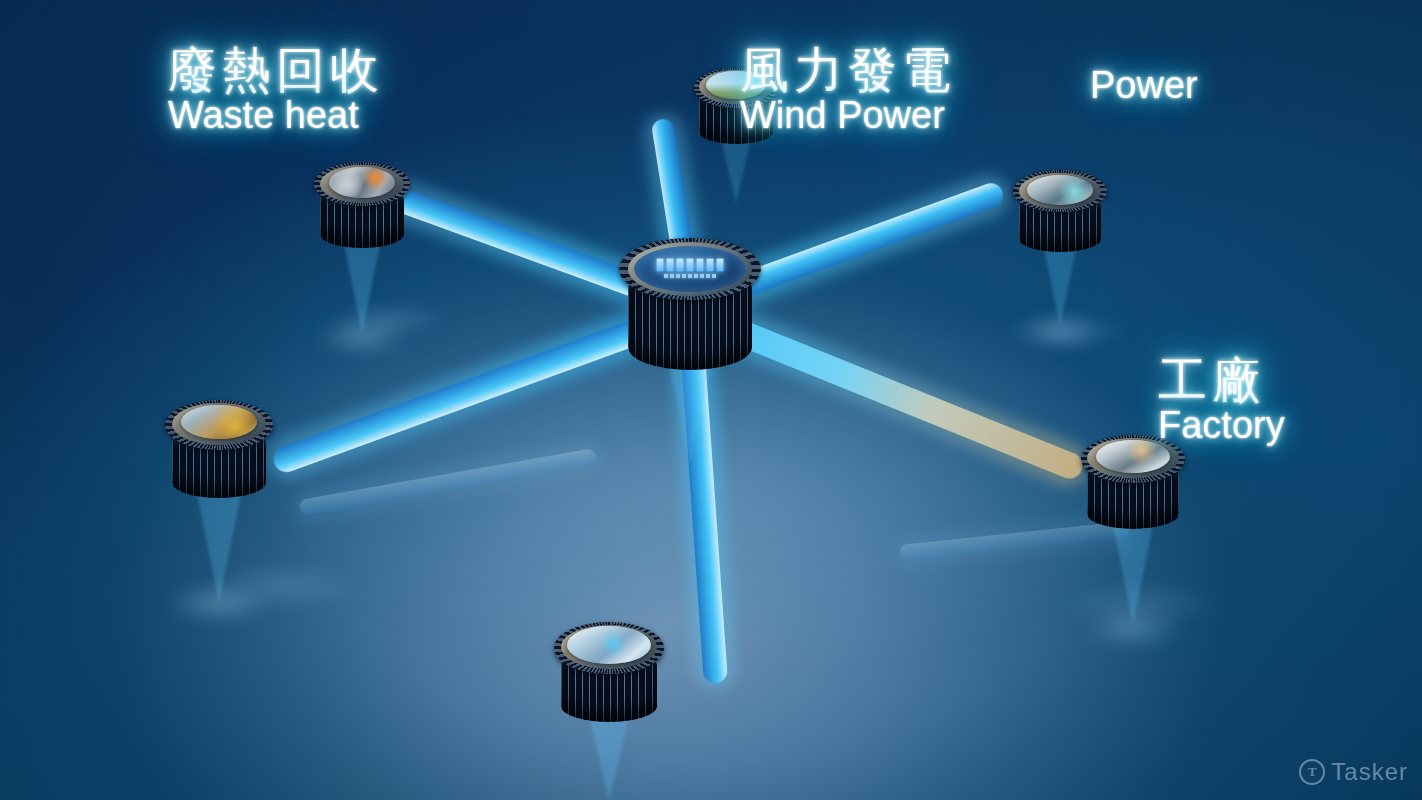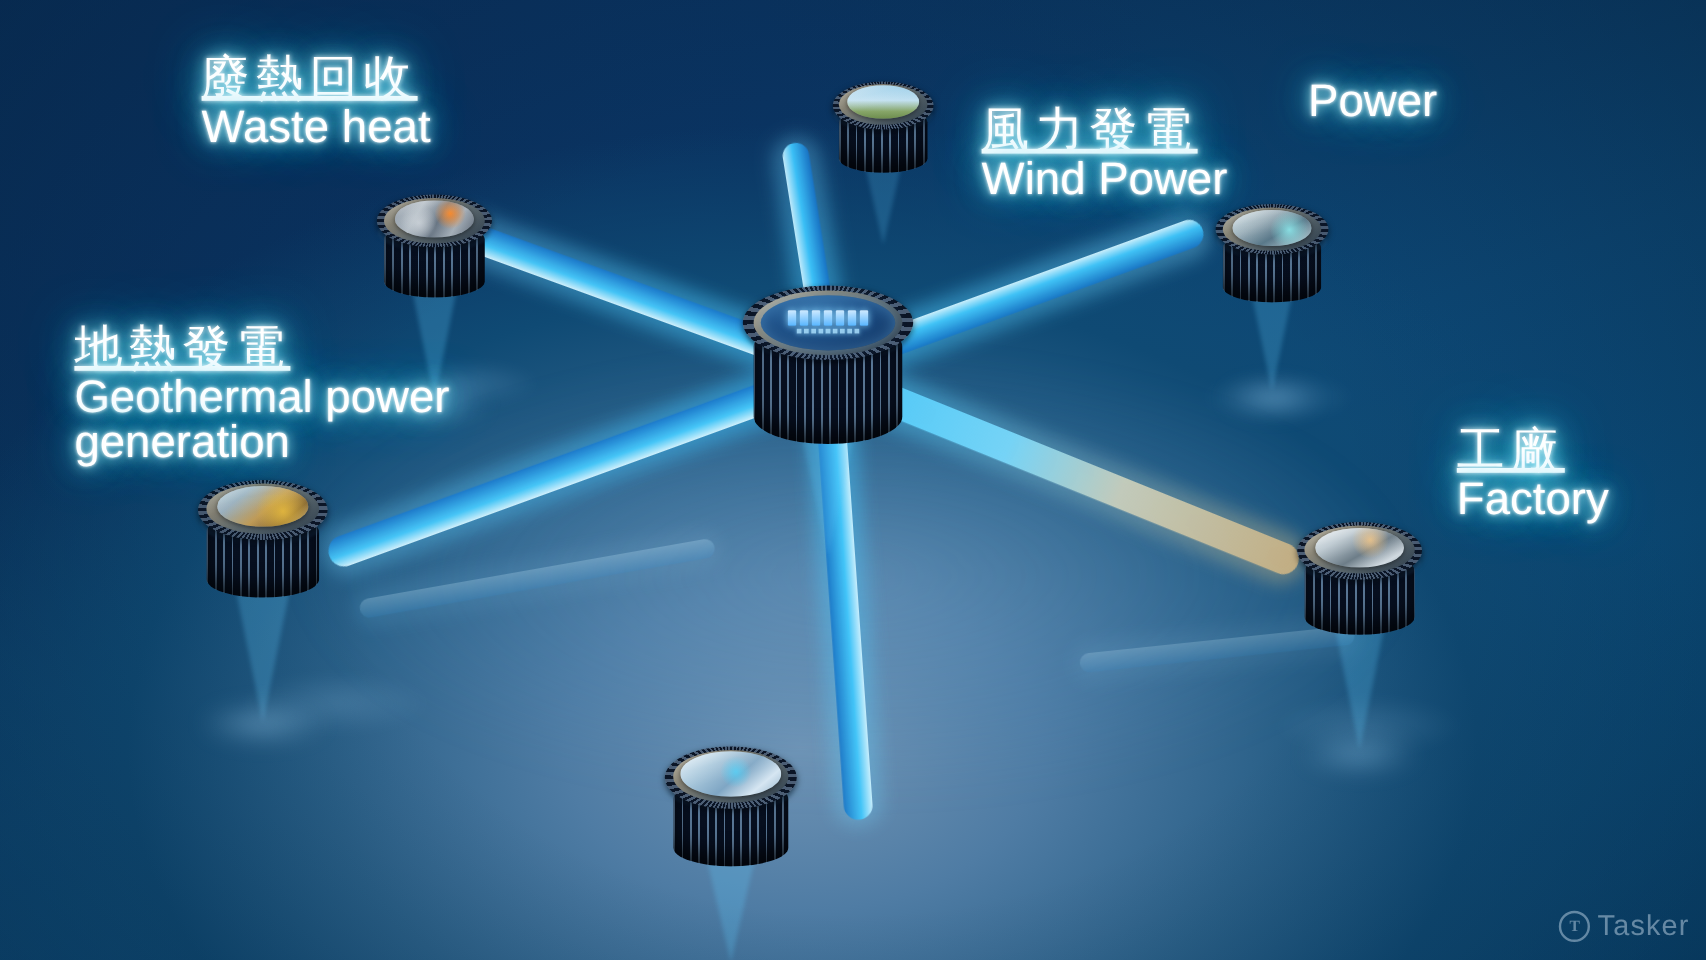--- a/index.html
+++ b/index.html
@@ -163,29 +163,28 @@
     position: absolute;
     border-radius: 50%;
     filter: blur(5px);
     opacity: .5;
   }
 
   
   .label { position: absolute; white-space: nowrap; }
   .label .cn {
     color: #ffffff;
-    font-size: 40px;
+    font-size: 49px;
     line-height: 1.04;
     letter-spacing: 5px;
     text-shadow:
       0 0 4px #ffffff,
       0 0 12px #9ff3ff,
       0 0 26px #3fd9ef,
       0 0 46px #19b7dd;
-    text-decoration: underline;
   }
   .label .en {
     color: #ffffff;
     font-size: 38px;
     line-height: 1.02;
     letter-spacing: 0px;
     text-shadow:
       0 0 3px #ffffff,
       0 0 10px #b4f6ff,
       0 0 22px #46dcf0,
@@ -413,36 +412,31 @@
     </div>
   </div>
 
   <div class="bg-vignette"></div>
 
   <div class="label" style="left:168px; top:45px;">
     <div class="cn">廢熱回收</div>
     <div class="en">Waste heat</div>
   </div>
 
-  <div class="label" style="left:818px; top:45px;margin-top:44px;">
+  <div class="label" style="left:740px; top:45px;">
     <div class="cn">風力發電</div>
     <div class="en">Wind Power</div>
   </div>
 
   <div class="label" style="left:1090px; top:66px;">
     <div class="en">Power</div>
   </div>
 
-  <div class="label" style="left:62px; top:270px;">
-    <div class="cn">地熱發電</div>
-    <div class="en">Geothermal power</div>
-    <div class="en">generation</div>
-  </div>
-
-  <div class="label" style="left:1214px; top:355px;">
+
+  <div class="label" style="left:1158px; top:355px;">
     <div class="cn">工廠</div>
     <div class="en">Factory</div>
   </div>
 
   <div class="label" style="left:688px; top:603px;">
   </div>
 
 
   <div class="watermark" style="right:14px; bottom:14px;">
     <div class="wm-logo">T</div>

